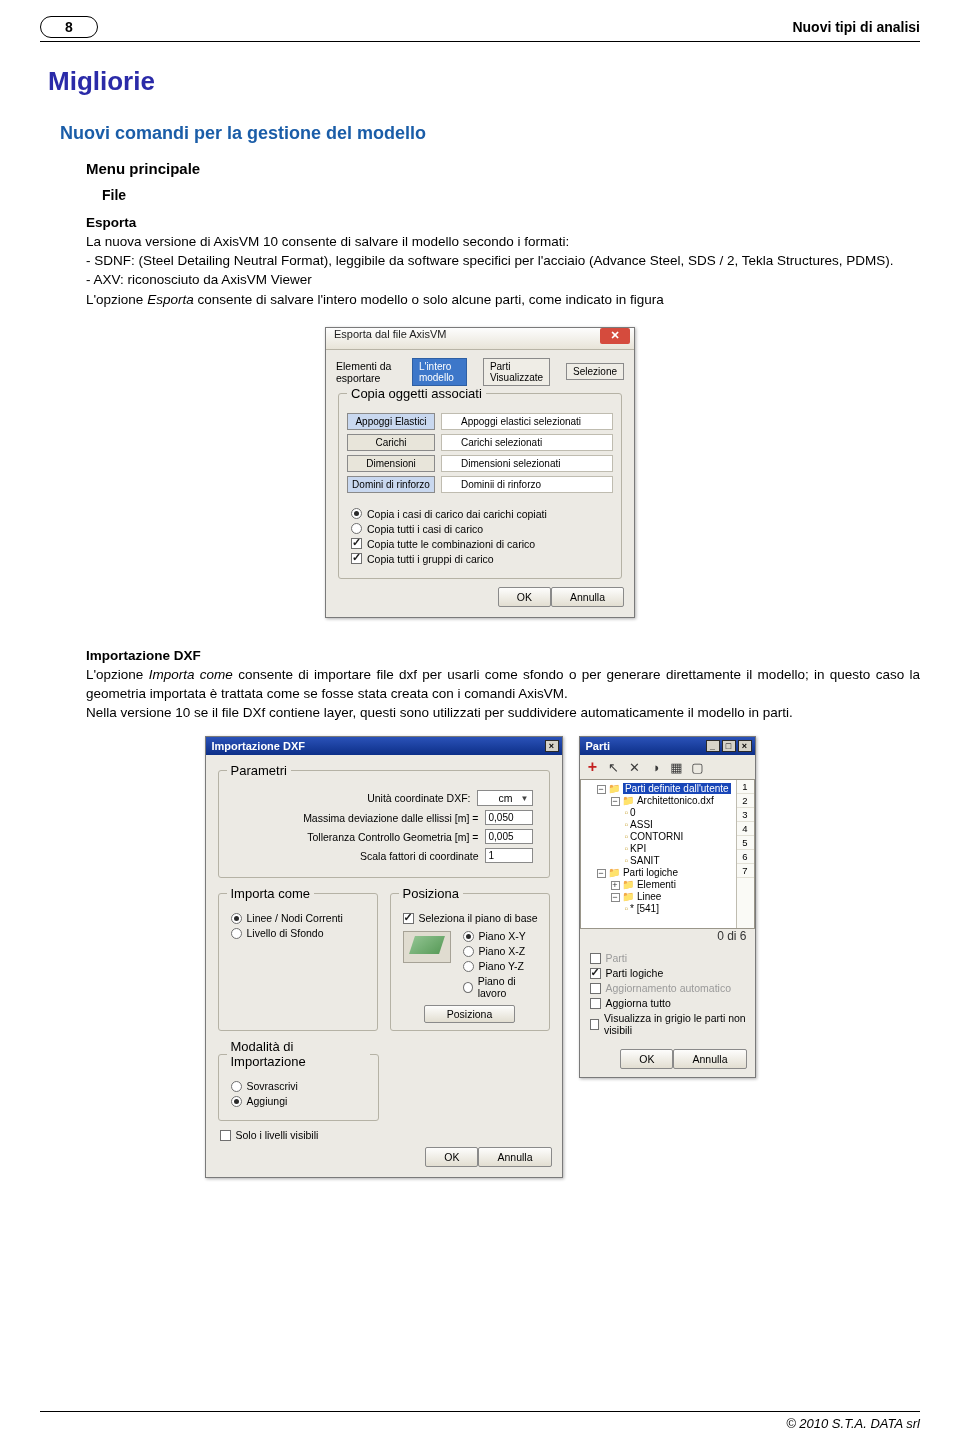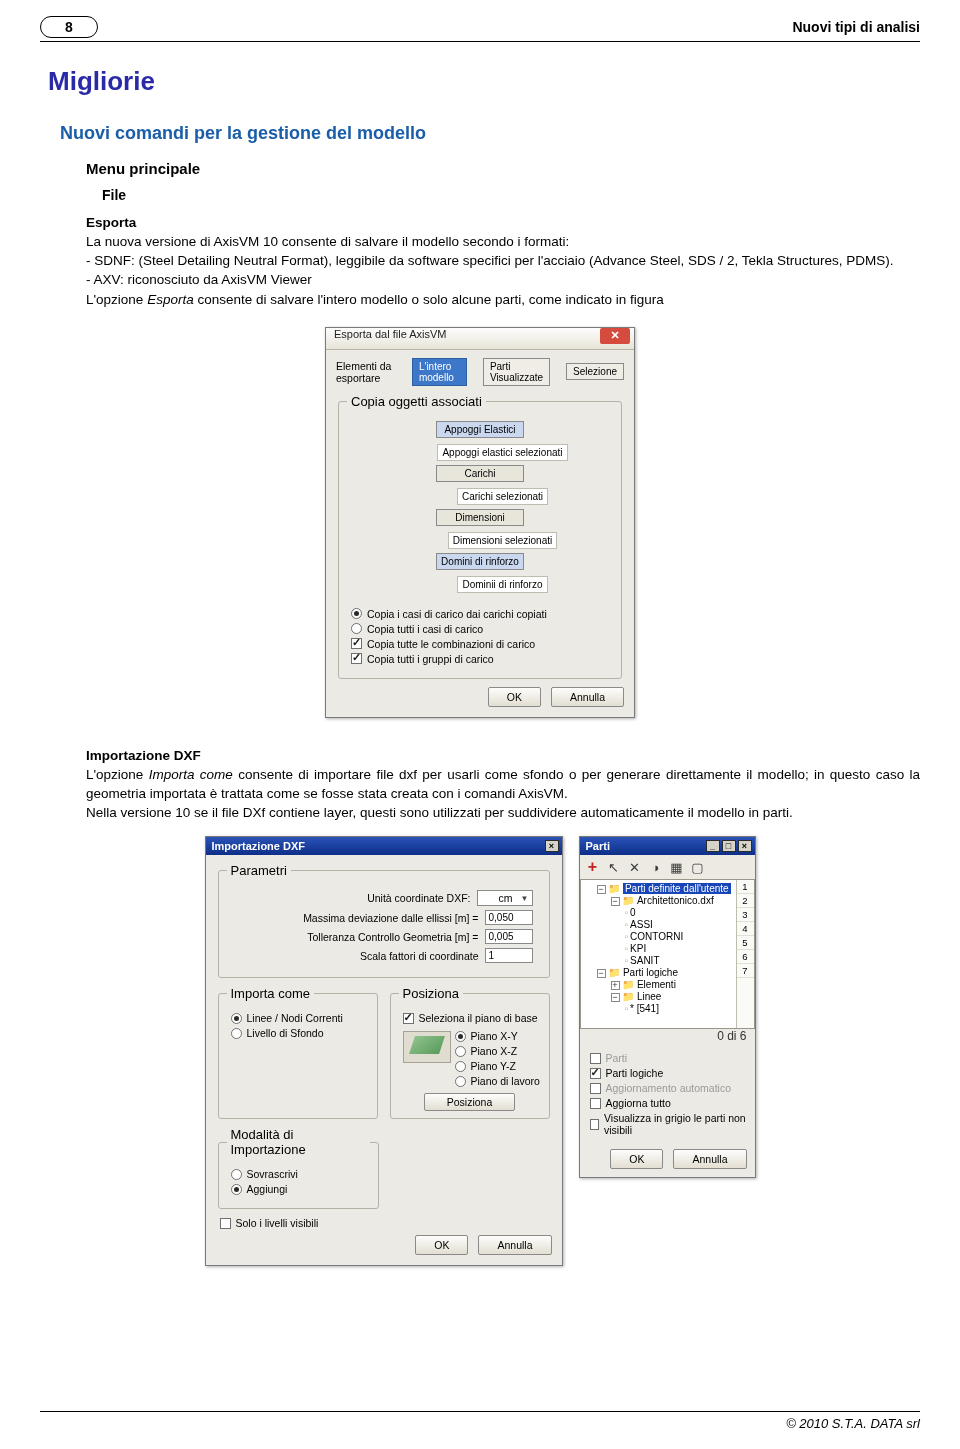--- a/index.html
+++ b/index.html
@@ -98,21 +98,21 @@
   .dlg-title .spacer { flex:1; }
   .close-x {
     width: 30px; height: 16px;
     background: #d54b3d;
     color: #fff;
     display: flex; align-items:center; justify-content:center;
     font-size: 11px; font-weight: bold;
     border-radius: 2px;
   }
   .dlg-body { padding: 8px 10px 10px 10px; }
-  .row-elems { display:flex; align-items:center; gap:16px; margin-bottom:8px; font-size:10.5px;}
+  .row-elems { display:flex; align-items:center; gap:16px; font-size:10.5px;}
   .btn-tab {
     border: 1px solid #8a8a8a;
     padding: 2px 6px;
     font-size: 10px;
     background: #efede6;
   }
   .btn-tab.sel {
     background: #3d77c9;
     color: #fff;
     border-color: #2e5fa3;
@@ -121,54 +121,53 @@
     border: 1px solid #b5b2a5;
     border-radius: 3px;
     padding: 8px 8px 10px 8px;
     margin-bottom: 8px;
   }
   fieldset.fs > legend {
     font-size: 13px;
     padding: 0 4px;
   }
   .assoc-row {
-    display:flex; align-items:center; gap:6px; margin:4px 0;flex-direction:column;
+    display:flex; align-items:center; gap:6px; margin:4px 0;
   }
   .assoc-btn {
     width: 88px;
     border: 1px solid #8a8a8a;
     padding: 2px 4px;
     font-size: 10px;
     text-align:center;
     background: #e8e5da;
   }
   .assoc-btn.hl { background:#c9d8ef; }
   .assoc-txt {
     flex:1;
     border: 1px solid #bfbcb0;
-    padding: 2px 4px;
+    padding: 2px 19px;
     font-size: 10px;
     background:#fff;
-    margin-left:45px;
   }
   .radio-row, .check-row {
     display:flex; align-items:center; gap:5px; margin:3px 0 3px 4px; font-size:10.5px;
   }
   .radio, .check {
     width:11px; height:11px; border:1px solid #6f6f6f; background:#fff; display:inline-block; position:relative;
   }
   .radio { border-radius:50%; }
   .radio.on::after {
     content:""; position:absolute; inset:2px; background:#2a2a2a; border-radius:50%;
   }
   .check.on::after {
     content:"✓"; position:absolute; top:-3px; left:0; font-size:11px; color:#1d1d1d; font-weight:bold;
   }
   .dlg-buttons {
-    display:flex; justify-content:flex-end; gap:10px; margin-top:6px;
+    display:flex; justify-content:flex-end; gap:0; margin-top:6px;
   }
   .winbtn {
     border: 1px solid #8a8a8a;
     padding: 3px 18px;
     font-size: 10.5px;
     background: linear-gradient(#fdfdfc,#e2ded1);
     border-radius:2px;
   }
 
   
@@ -212,21 +211,21 @@
   .plane-diagram {
     width:48px; height:32px; background:#e0dcd0; border:1px solid #a6a296;
     margin:4px 0 4px 4px;
     position:relative;
   }
   .plane-diagram::after{
     content:""; position:absolute; left:8px; top:4px; width:30px; height:18px;
     background: linear-gradient(135deg,#8fc28f,#5a9c5a);
     transform: skewX(-18deg);
   }
-  .pos-row { display:flex; }
+  .pos-row { display:flex; gap:8px; }
   .pos-radios { flex:1; }
 
   
   .parti-toolbar {
     display:flex; gap:5px; padding:4px 5px; align-items:center;
     background:#eceae2;
   }
   .parti-toolbar .ticon {
     width:16px; height:16px; display:flex;align-items:center;justify-content:center;
     font-size:13px; color:#3a3a3a;

